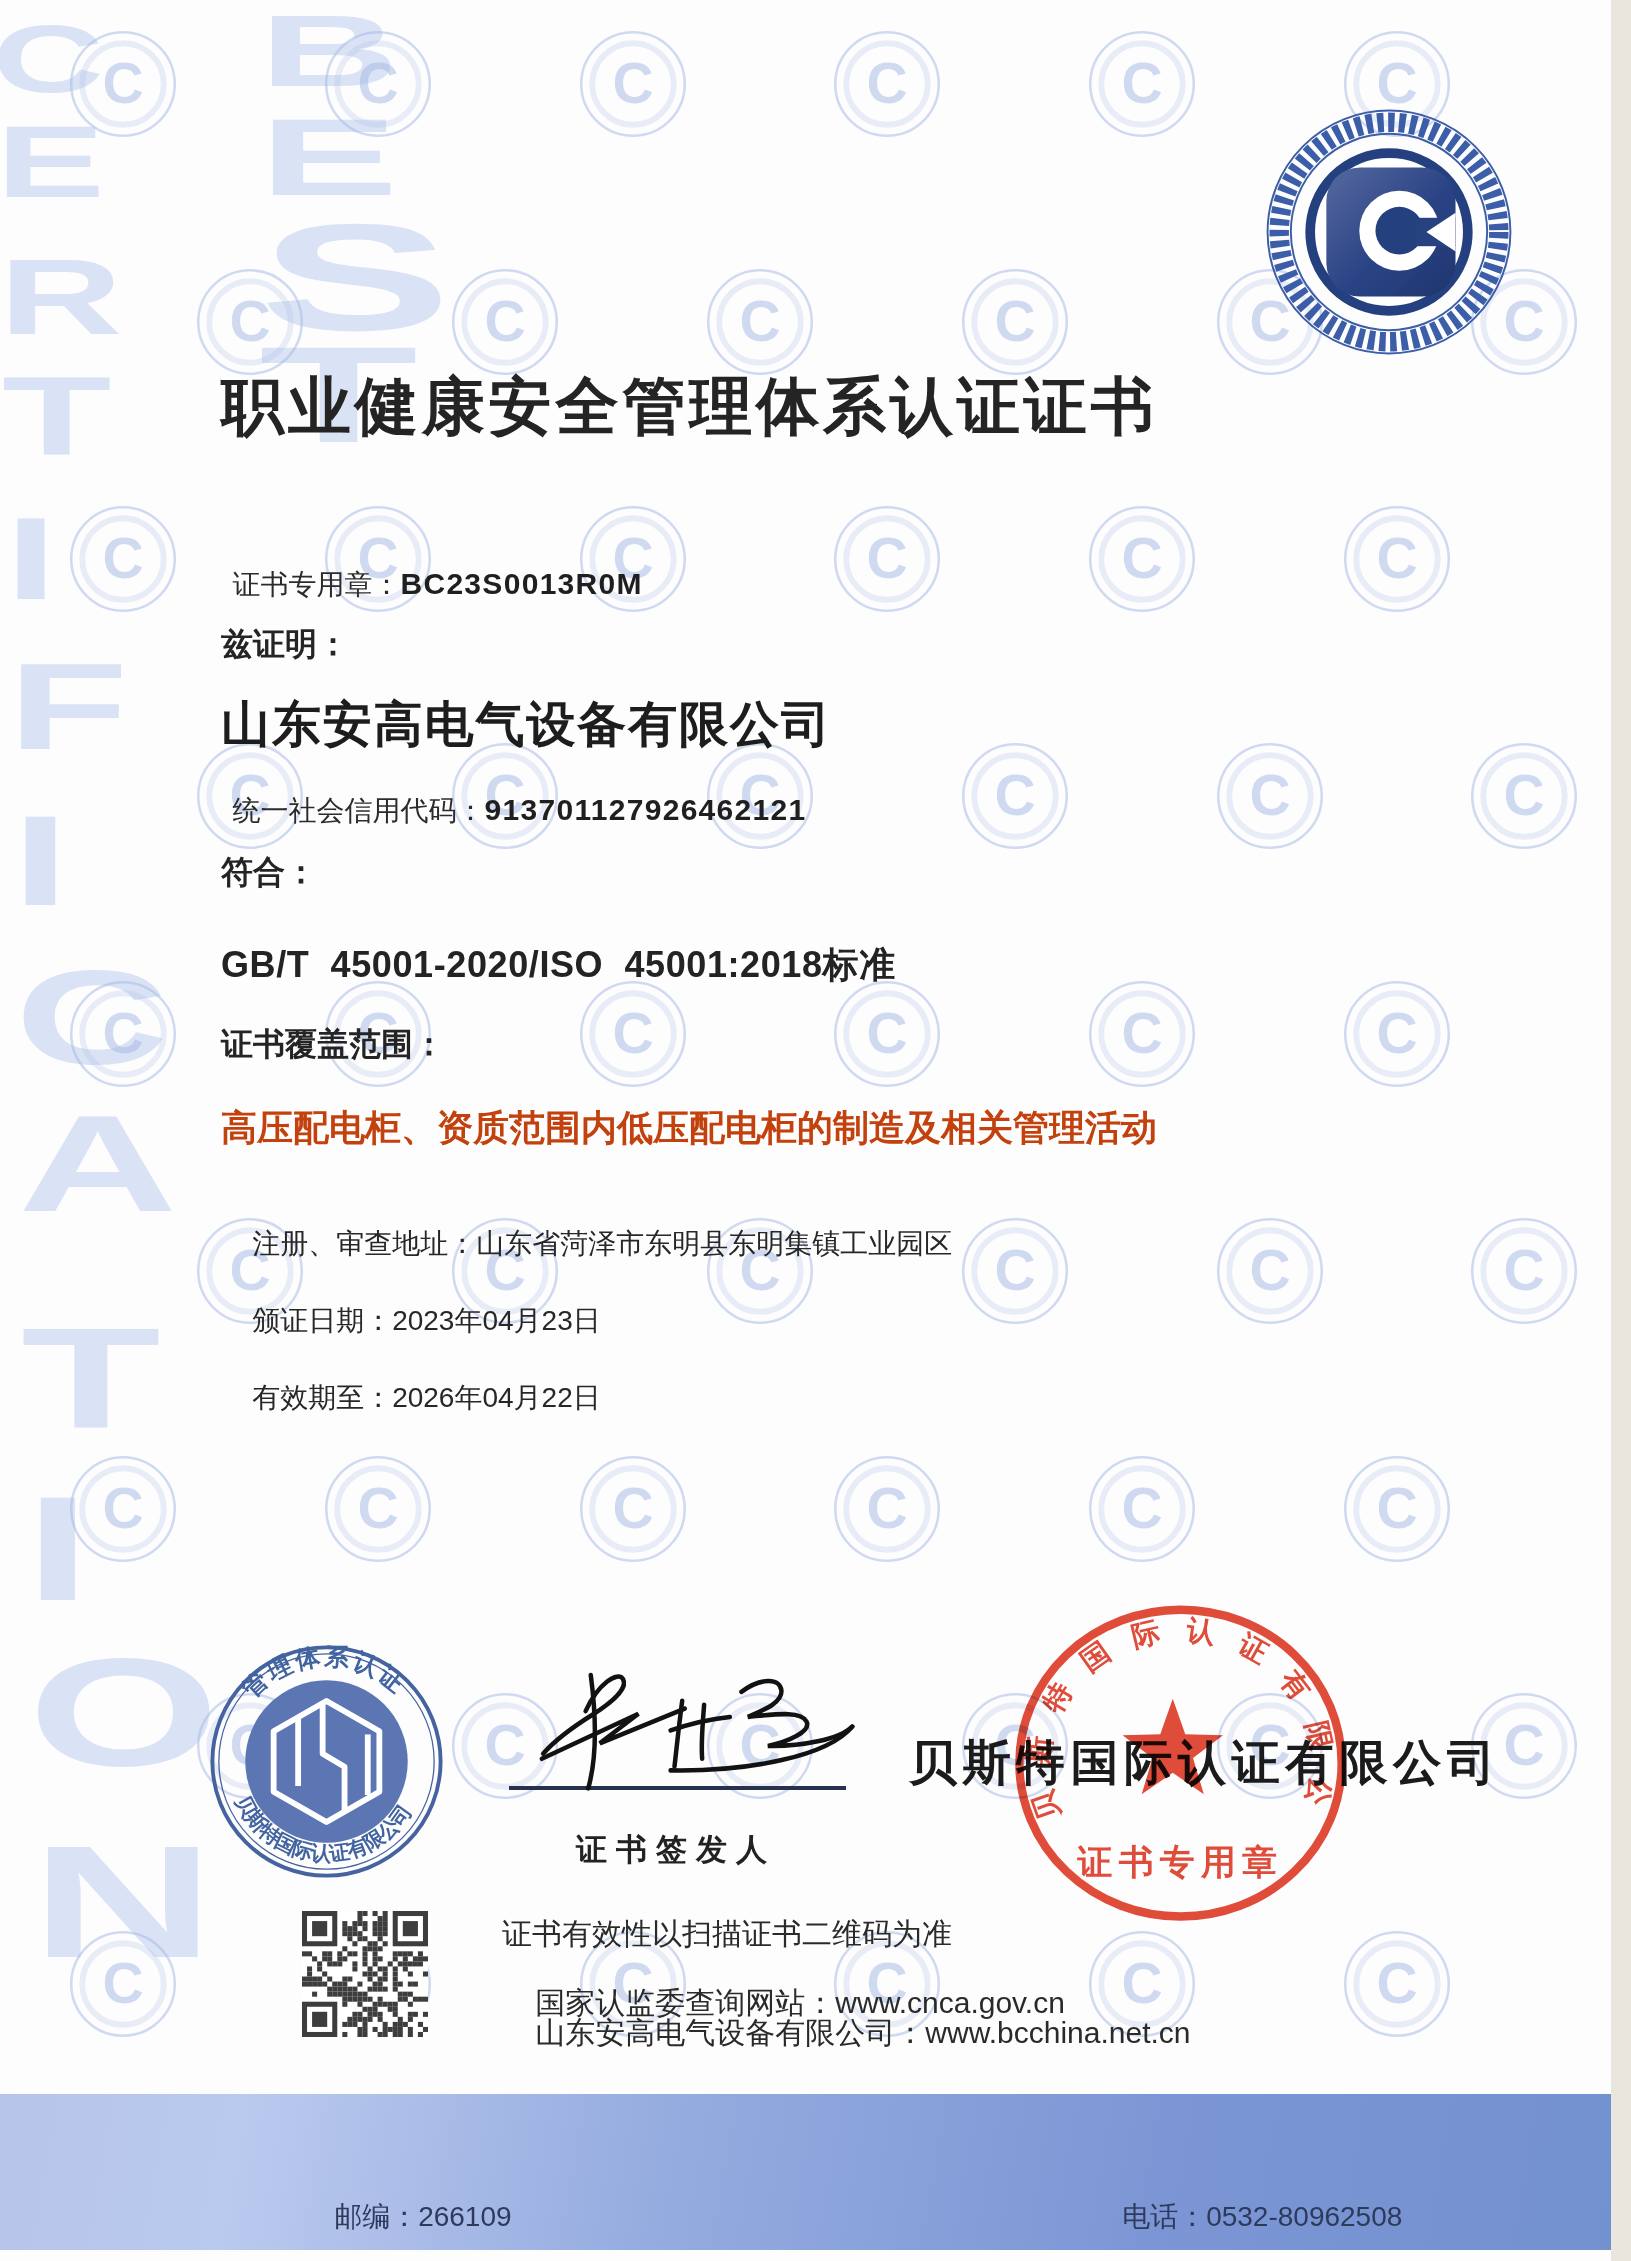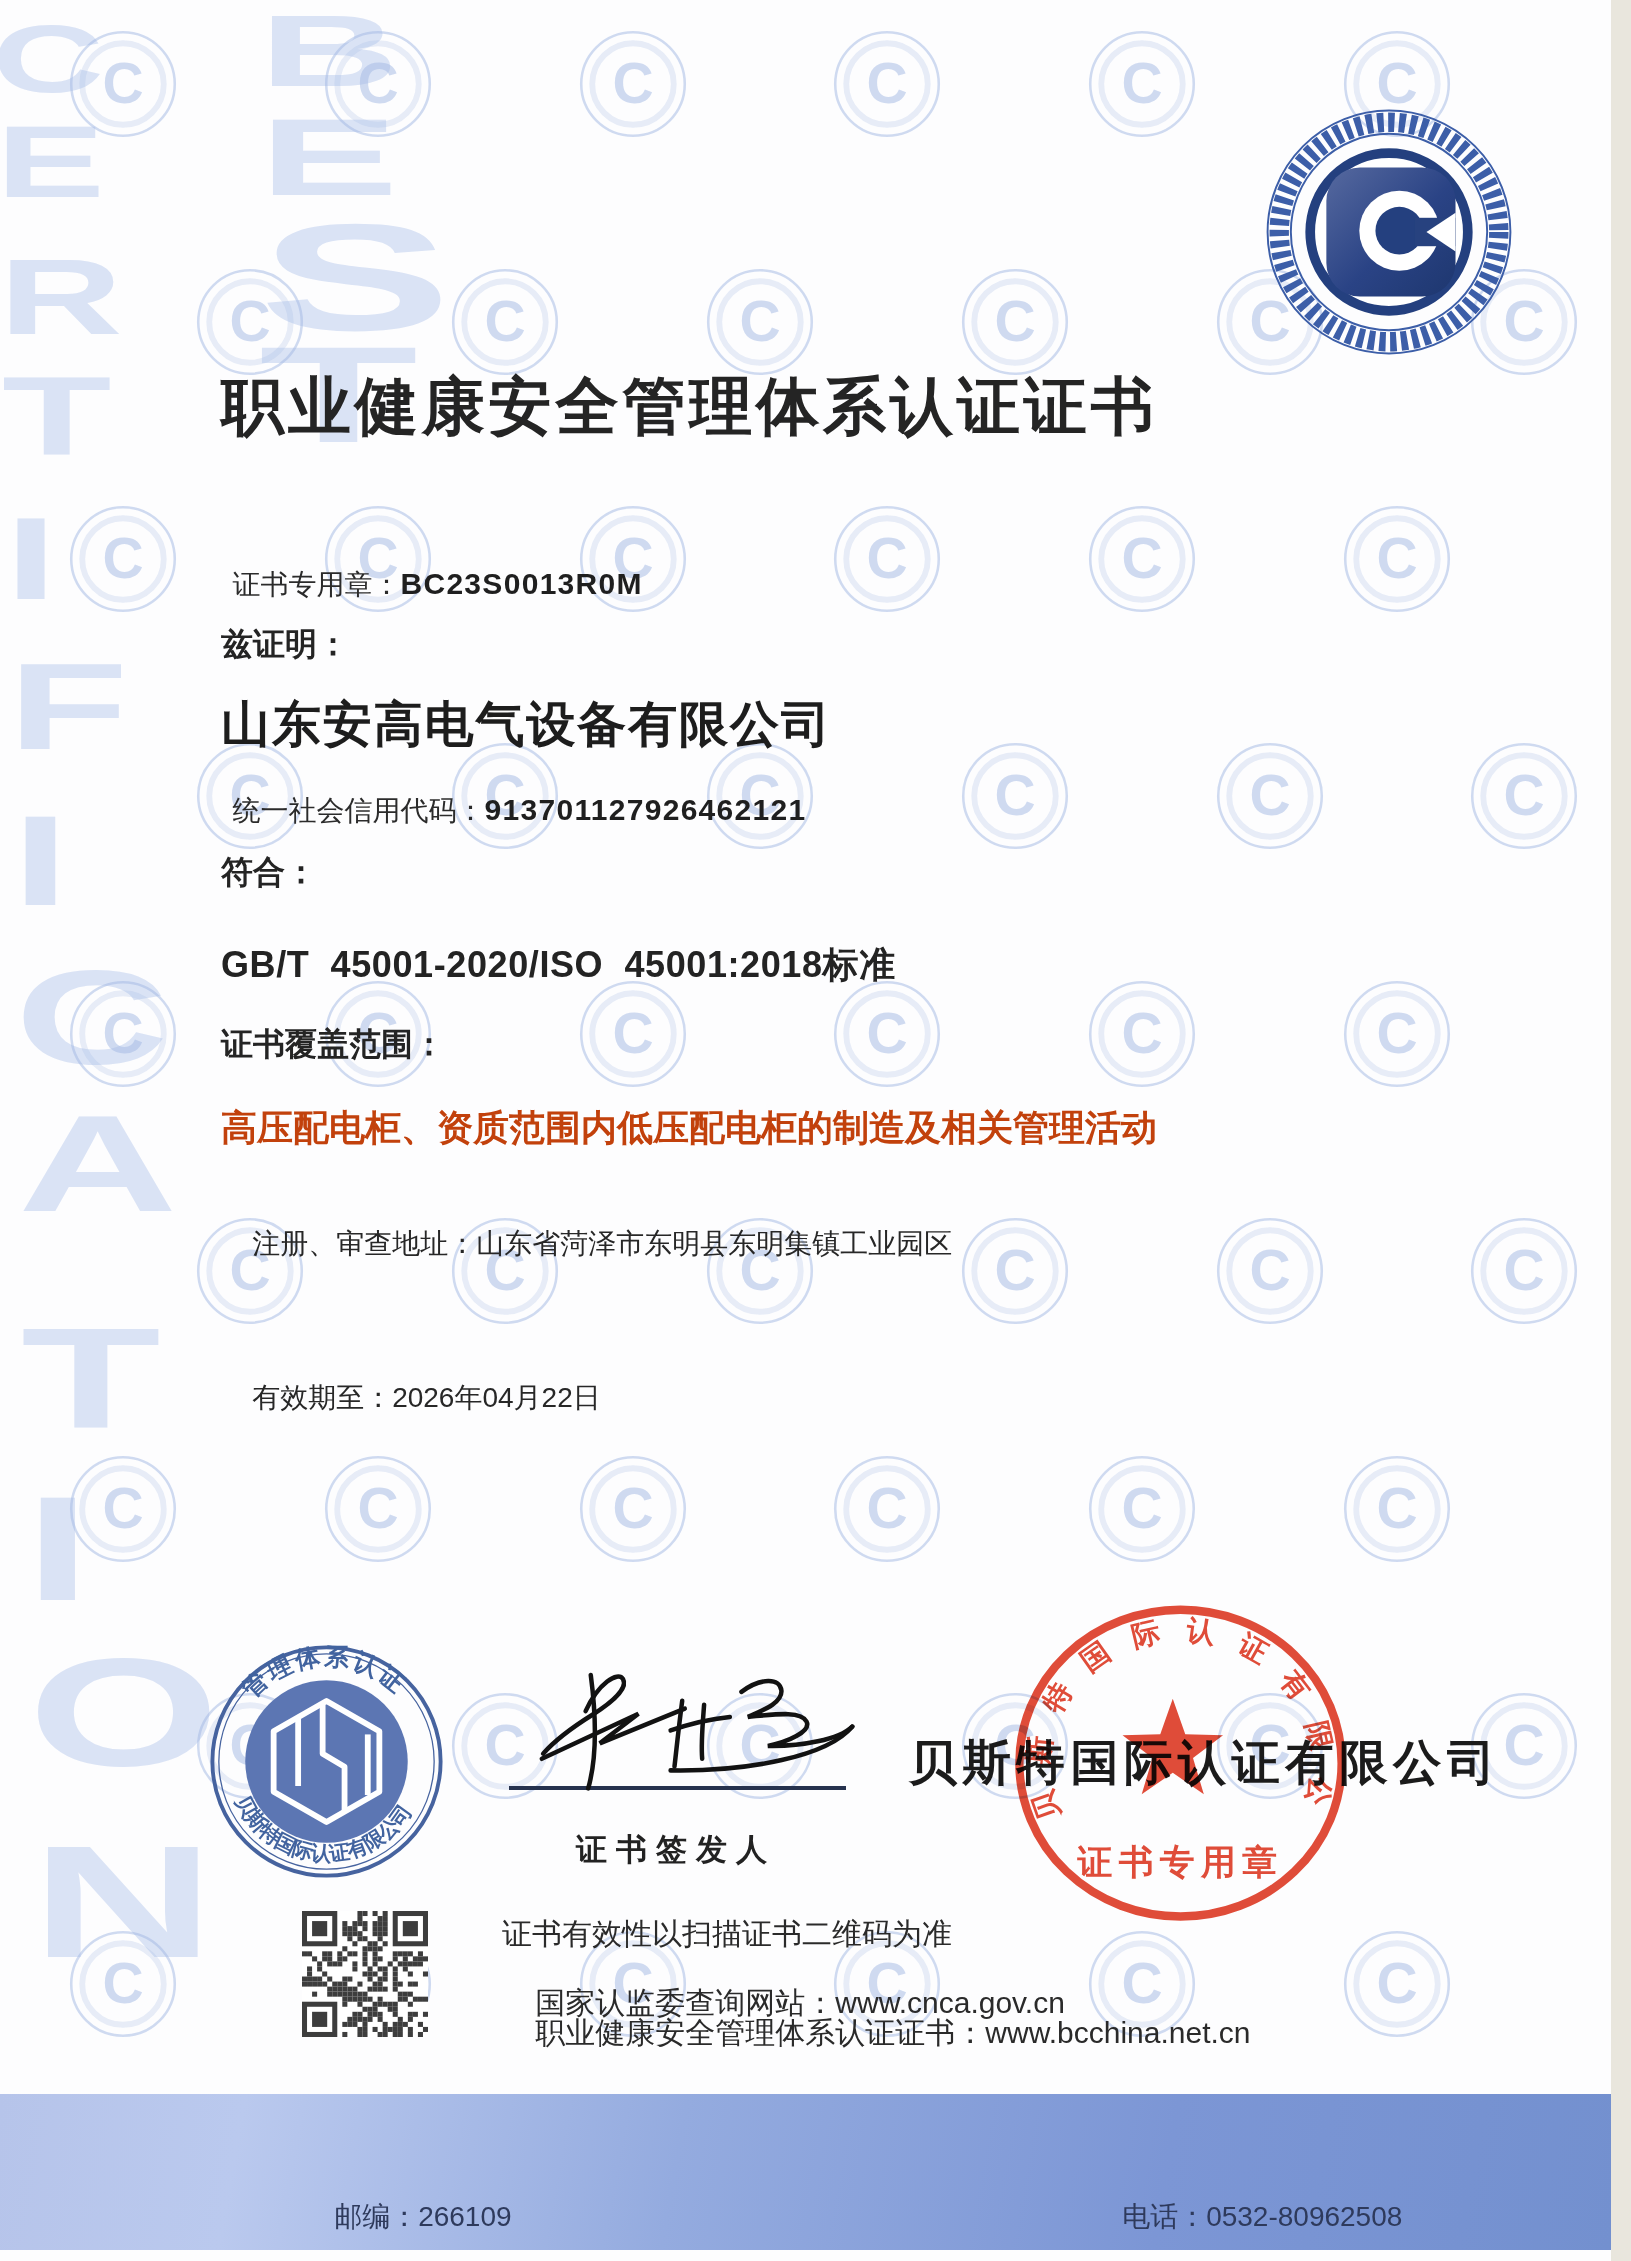--- a/index.html
+++ b/index.html
@@ -378,20 +378,23 @@
   <div class="line" id="standard-line">GB/T  45001-2020/ISO  45001:2018标准</div>
 
   <div class="line" id="scope-label" style="left:221px;top:1023px;">证书覆盖范围：</div>
 
   <div class="line" id="scope-line">高压配电柜、资质范围内低压配电柜的制造及相关管理活动</div>
 
   <div class="line small-line" style="left:221px;top:1193px;">
     <span>注册、审查地址：</span><span>山东省菏泽市东明县东明集镇工业园区</span>
   </div>
 
+  <div class="line small-line" style="left:221px;top:1270px;">
+    <span>颁证日期：</span><span>2023年04月23日</span>
+  </div>
 
   <div class="line small-line" style="left:221px;top:1347px;">
     <span>有效期至：</span><span>2026年04月22日</span>
   </div>
 
   <div id="seal">
     <svg width="245" height="245" viewBox="-190 -190 380 380">
       <circle cx="0" cy="0" r="177" fill="none" stroke="#46639f" stroke-width="6"></circle>
       <circle cx="0" cy="0" r="167" fill="none" stroke="#46639f" stroke-width="2"></circle>
       <circle cx="0" cy="0" r="126" fill="#5c76b3"></circle>
@@ -675,21 +678,21 @@
         <rect x="156" y="15.6" width="23.4" height="23.4" fill="#3d3d3d"></rect>
         <rect x="0" y="140.4" width="54.6" height="54.6" fill="#3d3d3d"></rect>
         <rect x="7.8" y="148.2" width="39" height="39" fill="#ffffff"></rect>
         <rect x="15.6" y="156" width="23.4" height="23.4" fill="#3d3d3d"></rect>
       </svg></div>
   <div class="qr-text" style="top:1914px;">证书有效性以扫描证书二维码为准</div>
   <div class="qr-text" style="top:1949px;">
     <span>国家认监委查询网站：</span><span>www.cnca.gov.cn</span>
   </div>
   <div class="qr-text" style="top:1979px;">
-    <span>职业健康安全管理体系认证证书：</span><span>www.bcchina.net.cn</span>
+    <span>山东安高电气设备有限公司：</span><span>www.bcchina.net.cn</span>
   </div>
 
   <div id="footer-band"></div>
   <div id="footer-post">
     <span>邮编：</span><span>266109</span>
   </div>
   <div id="footer-phone">
     <span>电话：</span><span>0532-80962508</span>
   </div>
 

